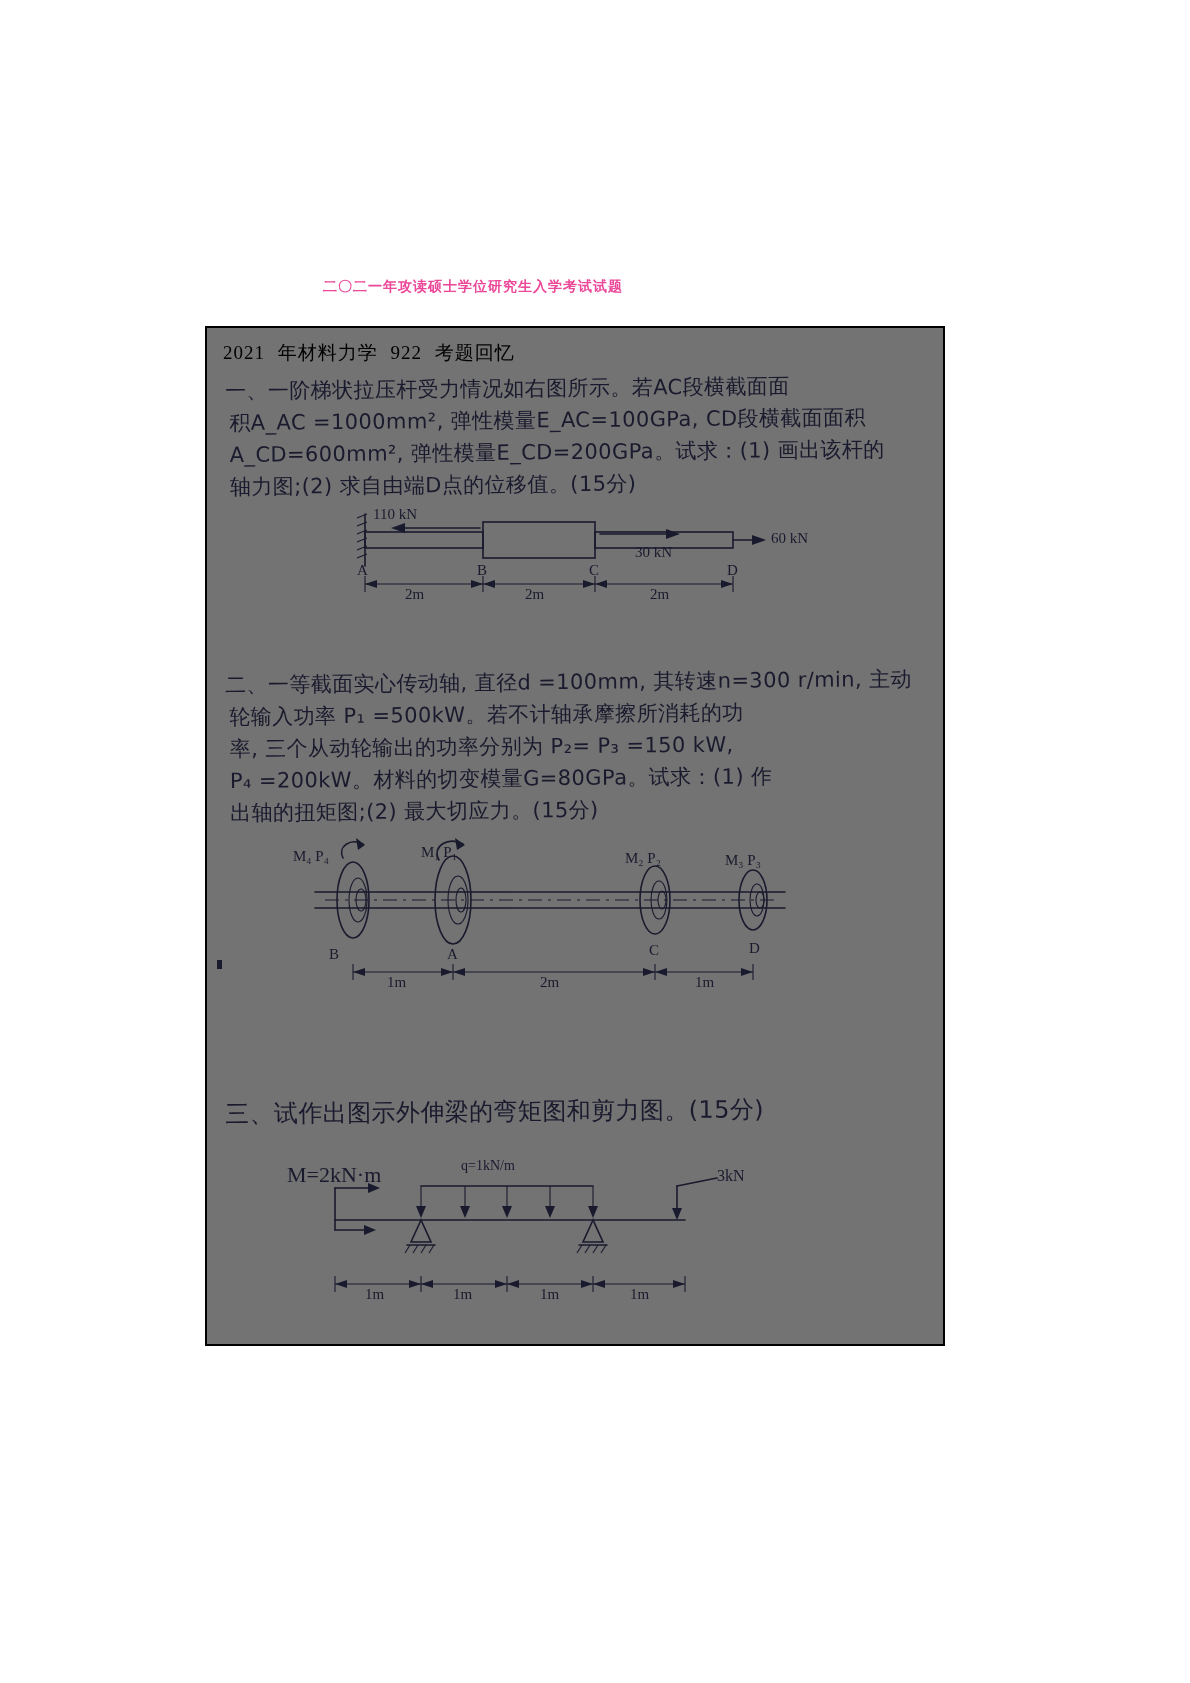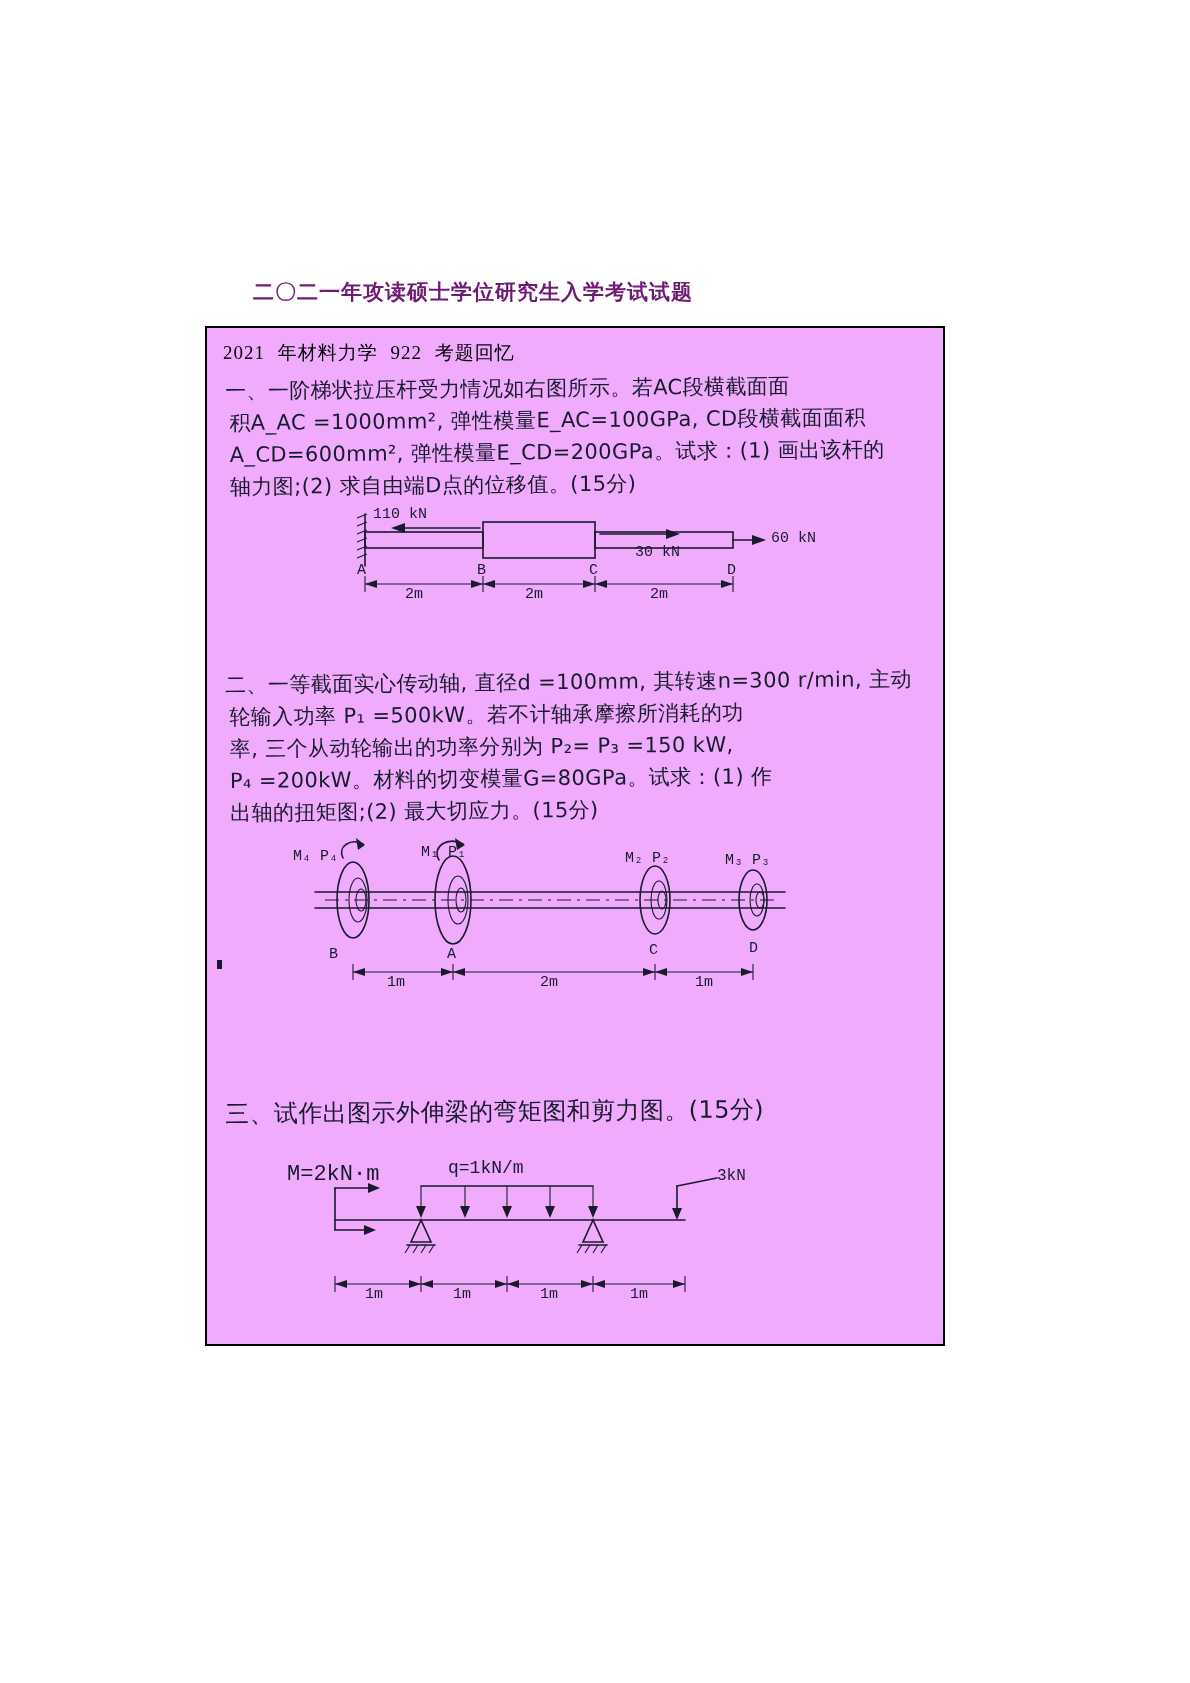--- a/index.html
+++ b/index.html
@@ -32,32 +32,32 @@
     color: #000;
   }
   .exam-subtitle {
     position: absolute;
     top: 278px;
     left: 0;
     width: 946px;
     text-align: center;
     font-family: "Liberation Serif", serif;
     font-weight: bold;
-    font-size: 21px;
+    font-size: 14px;
     letter-spacing: 1px;
-    color: #701a75;
+    color: #ec4899;
   }
   .frame {
     position: absolute;
     top: 326px;
     left: 205px;
     width: 736px;
     height: 1016px;
     border: 2px solid #000;
-    background: #f0abfc;
+    background: #737373;
   }
   .header-line {
     position: absolute;
     top: 12px;
     left: 16px;
     font-size: 19px;
     font-family: "Liberation Serif", serif;
     color: #000;
     letter-spacing: 1px;
   }
@@ -84,21 +84,21 @@
 
   .q-text div { white-space: nowrap; }
   .q-text .l2 { padding-left: 4px; }
 
   .figure {
     position: relative;
     width: 700px;
   }
   .fig-label {
     position: absolute;
-    font-family: Liberation Mono, monospace;
+    font-family: Liberation Serif, serif;
     font-size: 15px;
     color: #1a1a2e;
   }
   svg { display: block; overflow: visible; }
   .stroke { stroke: #1a1a2e; fill: none; stroke-width: 1.6; stroke-linecap: round; }
   .thin { stroke: #1a1a2e; fill: none; stroke-width: 1.1; }
   .fill { fill: #1a1a2e; }
   .sidemark {
     position: absolute;
     left: 10px;
@@ -303,21 +303,21 @@
           <path class="fill" d="M110 152 L122 148 L122 156 Z"></path>
           <path class="fill" d="M196 152 L184 148 L184 156 Z"></path>
           <path class="fill" d="M196 152 L208 148 L208 156 Z"></path>
           <path class="fill" d="M282 152 L270 148 L270 156 Z"></path>
           <path class="fill" d="M282 152 L294 148 L294 156 Z"></path>
           <path class="fill" d="M368 152 L356 148 L356 156 Z"></path>
           <path class="fill" d="M368 152 L380 148 L380 156 Z"></path>
           <path class="fill" d="M460 152 L448 148 L448 156 Z"></path>
         </svg>
         <div class="fig-label" style="left:62px; top:30px; font-size:22px;">M=2kN·m</div>
-        <div class="fig-label" style="left:223px; top:26px; font-size:18px;">q=1kN/m</div>
+        <div class="fig-label" style="left:236px; top:26px; font-size:14px;">q=1kN/m</div>
         <div class="fig-label" style="left:492px; top:35px; font-size:16px;">3kN</div>
         <div class="fig-label" style="left:140px; top:154px;">1m</div>
         <div class="fig-label" style="left:228px; top:154px;">1m</div>
         <div class="fig-label" style="left:315px; top:154px;">1m</div>
         <div class="fig-label" style="left:405px; top:154px;">1m</div>
       </div>
     </div>
 
   </div>
 </div>

